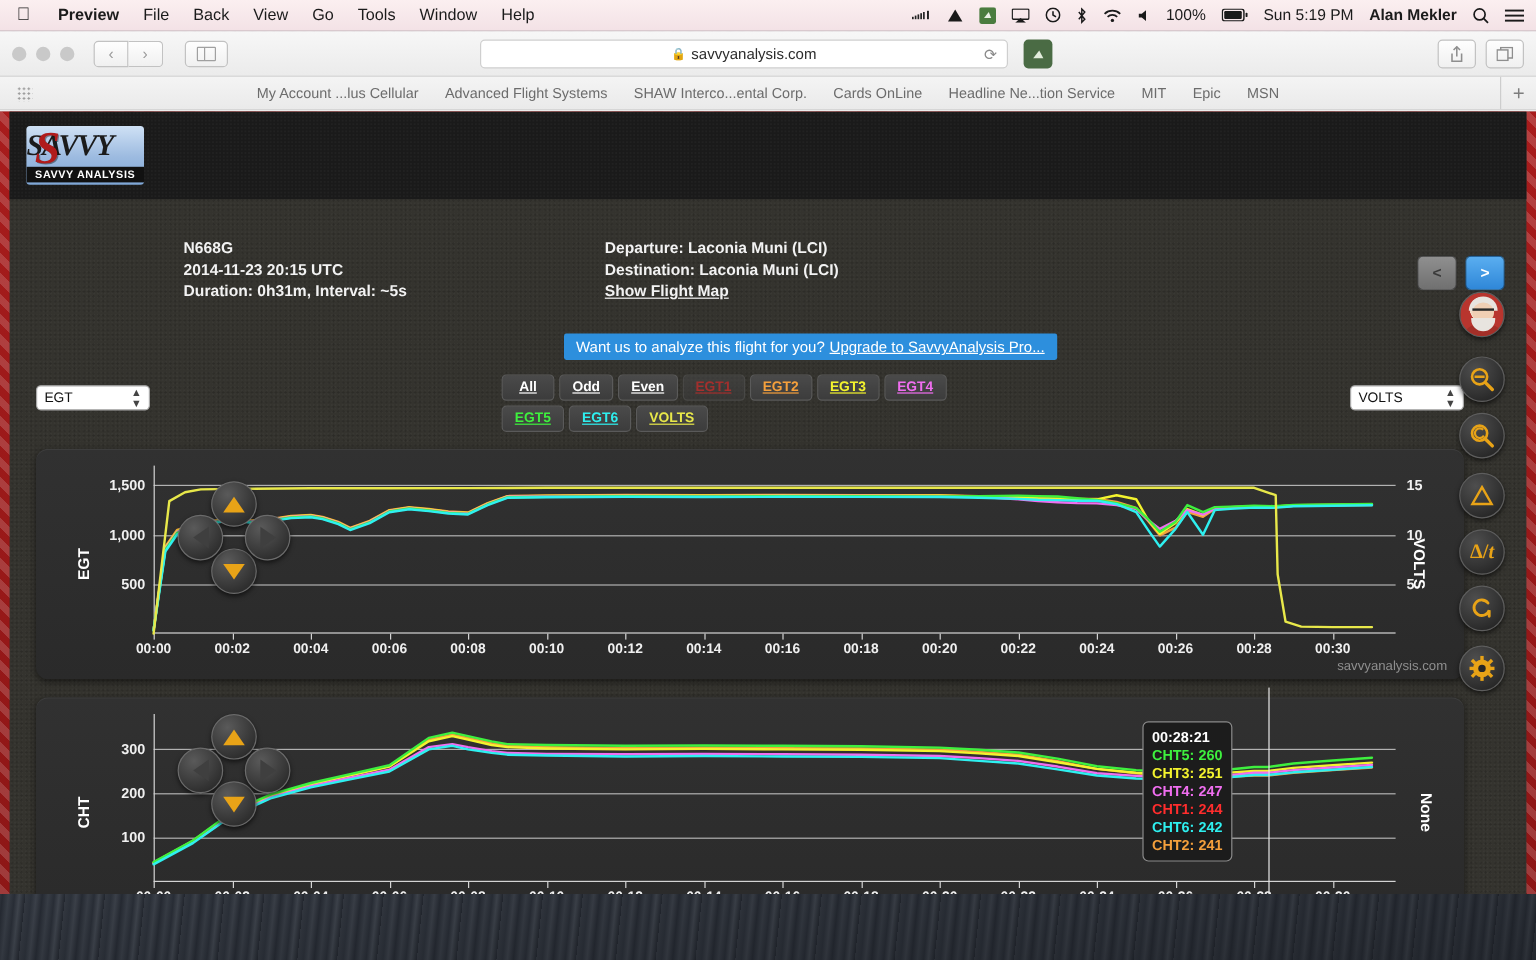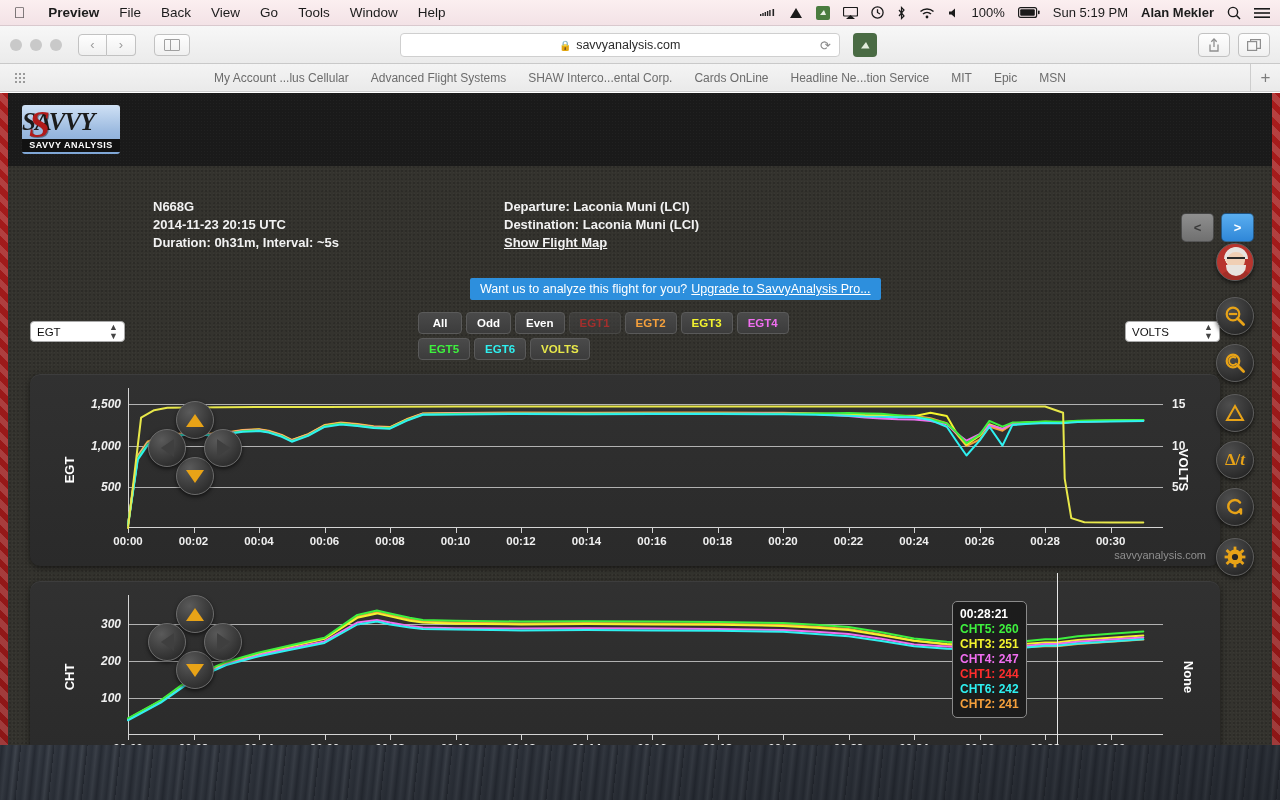--- a/index.html
+++ b/index.html
@@ -188,40 +188,40 @@
   }
   .sel .arrows { position:absolute; right:6px; font-size:9px; color:#444; line-height:9px; text-align:center; }
 
   
   .chiprow { position:absolute; display:flex; flex-wrap:wrap; gap:4px; width:420px; }
   .chip {
     height:22px; min-width:44px; padding:0 10px;
     background:linear-gradient(180deg,#4a4a4a,#3c3c3c);
     border:1px solid #5a5a5a; border-radius:4px;
     display:flex;align-items:center;justify-content:center;
-    font-size:11.5px; font-weight:bold; color:#fff;
+    font-size:11.5px; font-weight:bold; color:#fff;text-decoration:underline;
   }
   .chip.off { opacity:.55; }
 
   
   .panel {
     position:absolute; left:22px; width:1190px;
     background:#2e2e2e;
     border-radius:10px;
     box-shadow: inset 0 1px 0 rgba(255,255,255,.06), 0 2px 6px rgba(0,0,0,.5);
     background-image: linear-gradient(180deg,#313131 0%, #2a2a2a 100%);
   }
   #panel-egt { top:281px; height:192px; }
   #panel-cht { top:488px; height:192px; }
   .plot { position:absolute; left:98px; top:14px; width:1035px; height:140px; }
   .gl { position:absolute; left:0; width:100%; height:1px; background:#c9c9c9; opacity:.85; }
   .axis-y { position:absolute; left:0; top:0; width:1px; height:100%; background:#d4d4d4; }
   .axis-x { position:absolute; left:0; bottom:0; width:100%; height:1px; background:#d4d4d4; }
   .ytick { position:absolute; right:100%; margin-right:7px; transform:translateY(-50%);
-           color:#f0f0f0; font-size:12px; font-weight:bold; white-space:nowrap;font-style:italic; }
+           color:#f0f0f0; font-size:12px; font-weight:bold; white-space:nowrap; }
   .ytick-r { position:absolute; left:100%; margin-left:9px; transform:translateY(-50%);
            color:#f0f0f0; font-size:12px; font-weight:bold; white-space:nowrap; }
   .xtick { position:absolute; top:100%; margin-top:7px; transform:translateX(-50%);
            color:#f0f0f0; font-size:11.5px; font-weight:bold; white-space:nowrap; }
   .tickmark { position:absolute; top:100%; width:1px; height:5px; background:#d4d4d4; }
   .ylabel {
     position:absolute; left:26px; top:50%; transform:translateY(-50%) rotate(-90deg);
     color:#fff; font-size:13px; font-weight:bold; transform-origin:center;
   }
   .ylabel-r {

